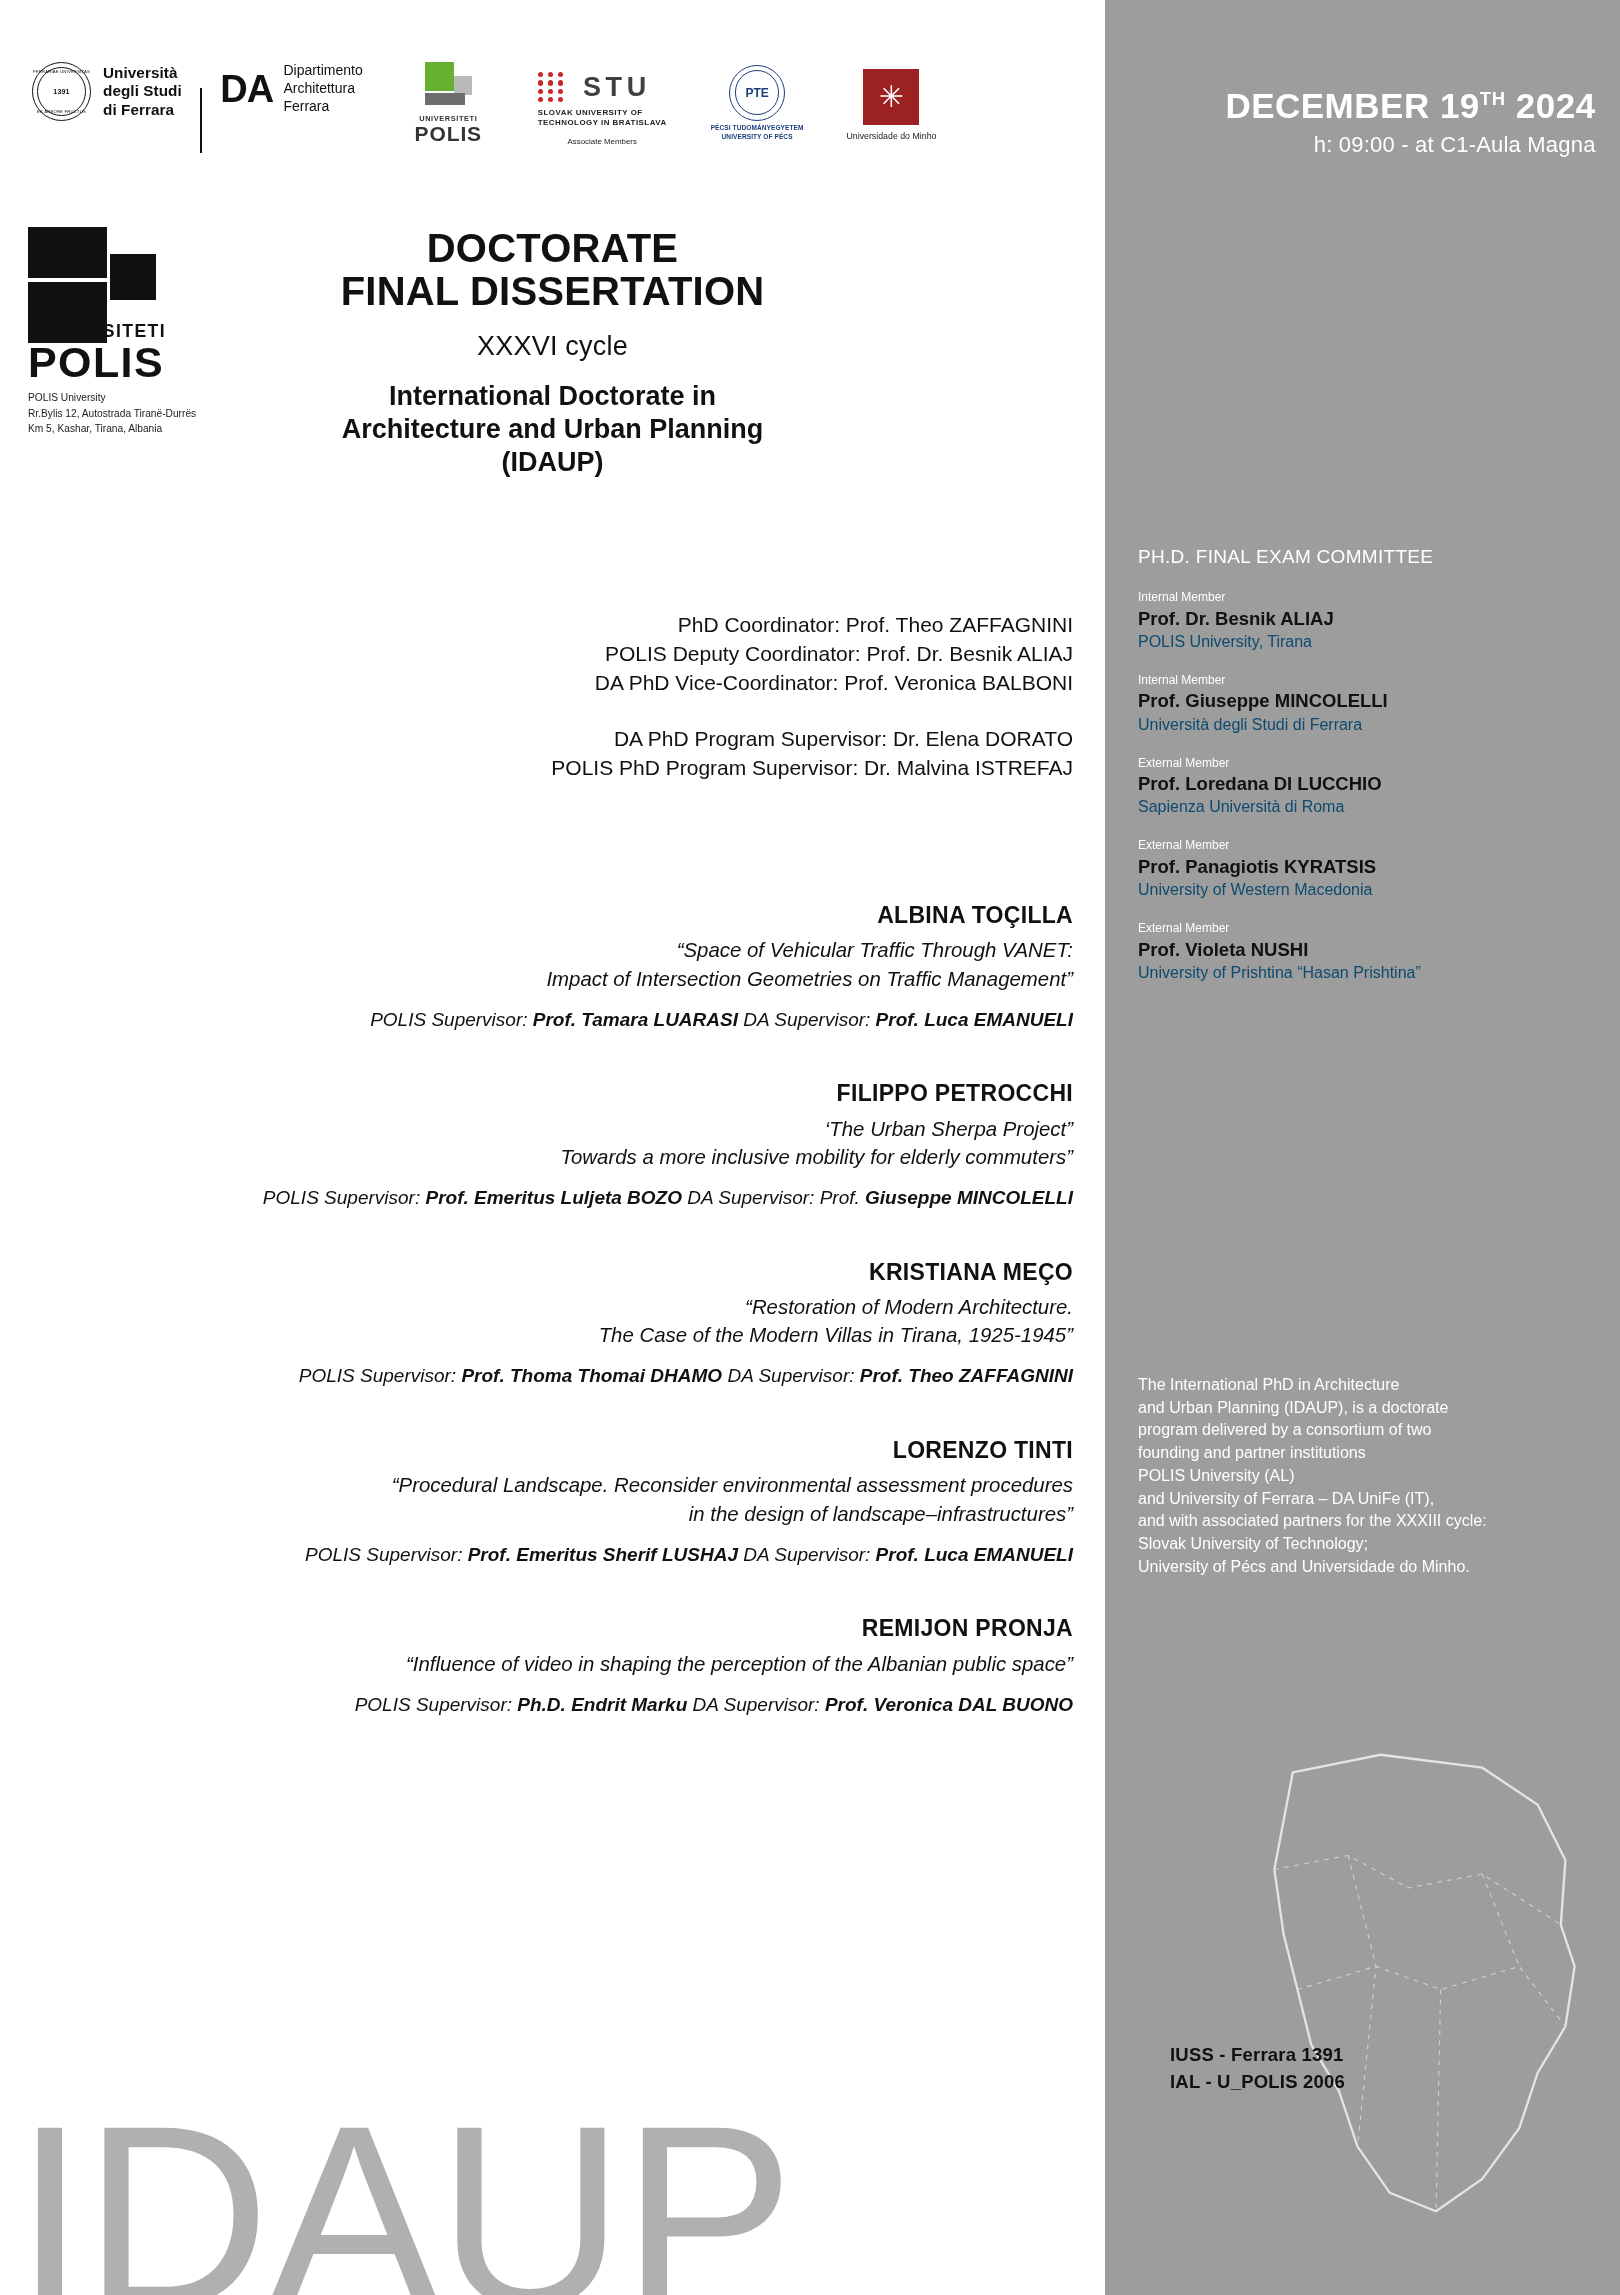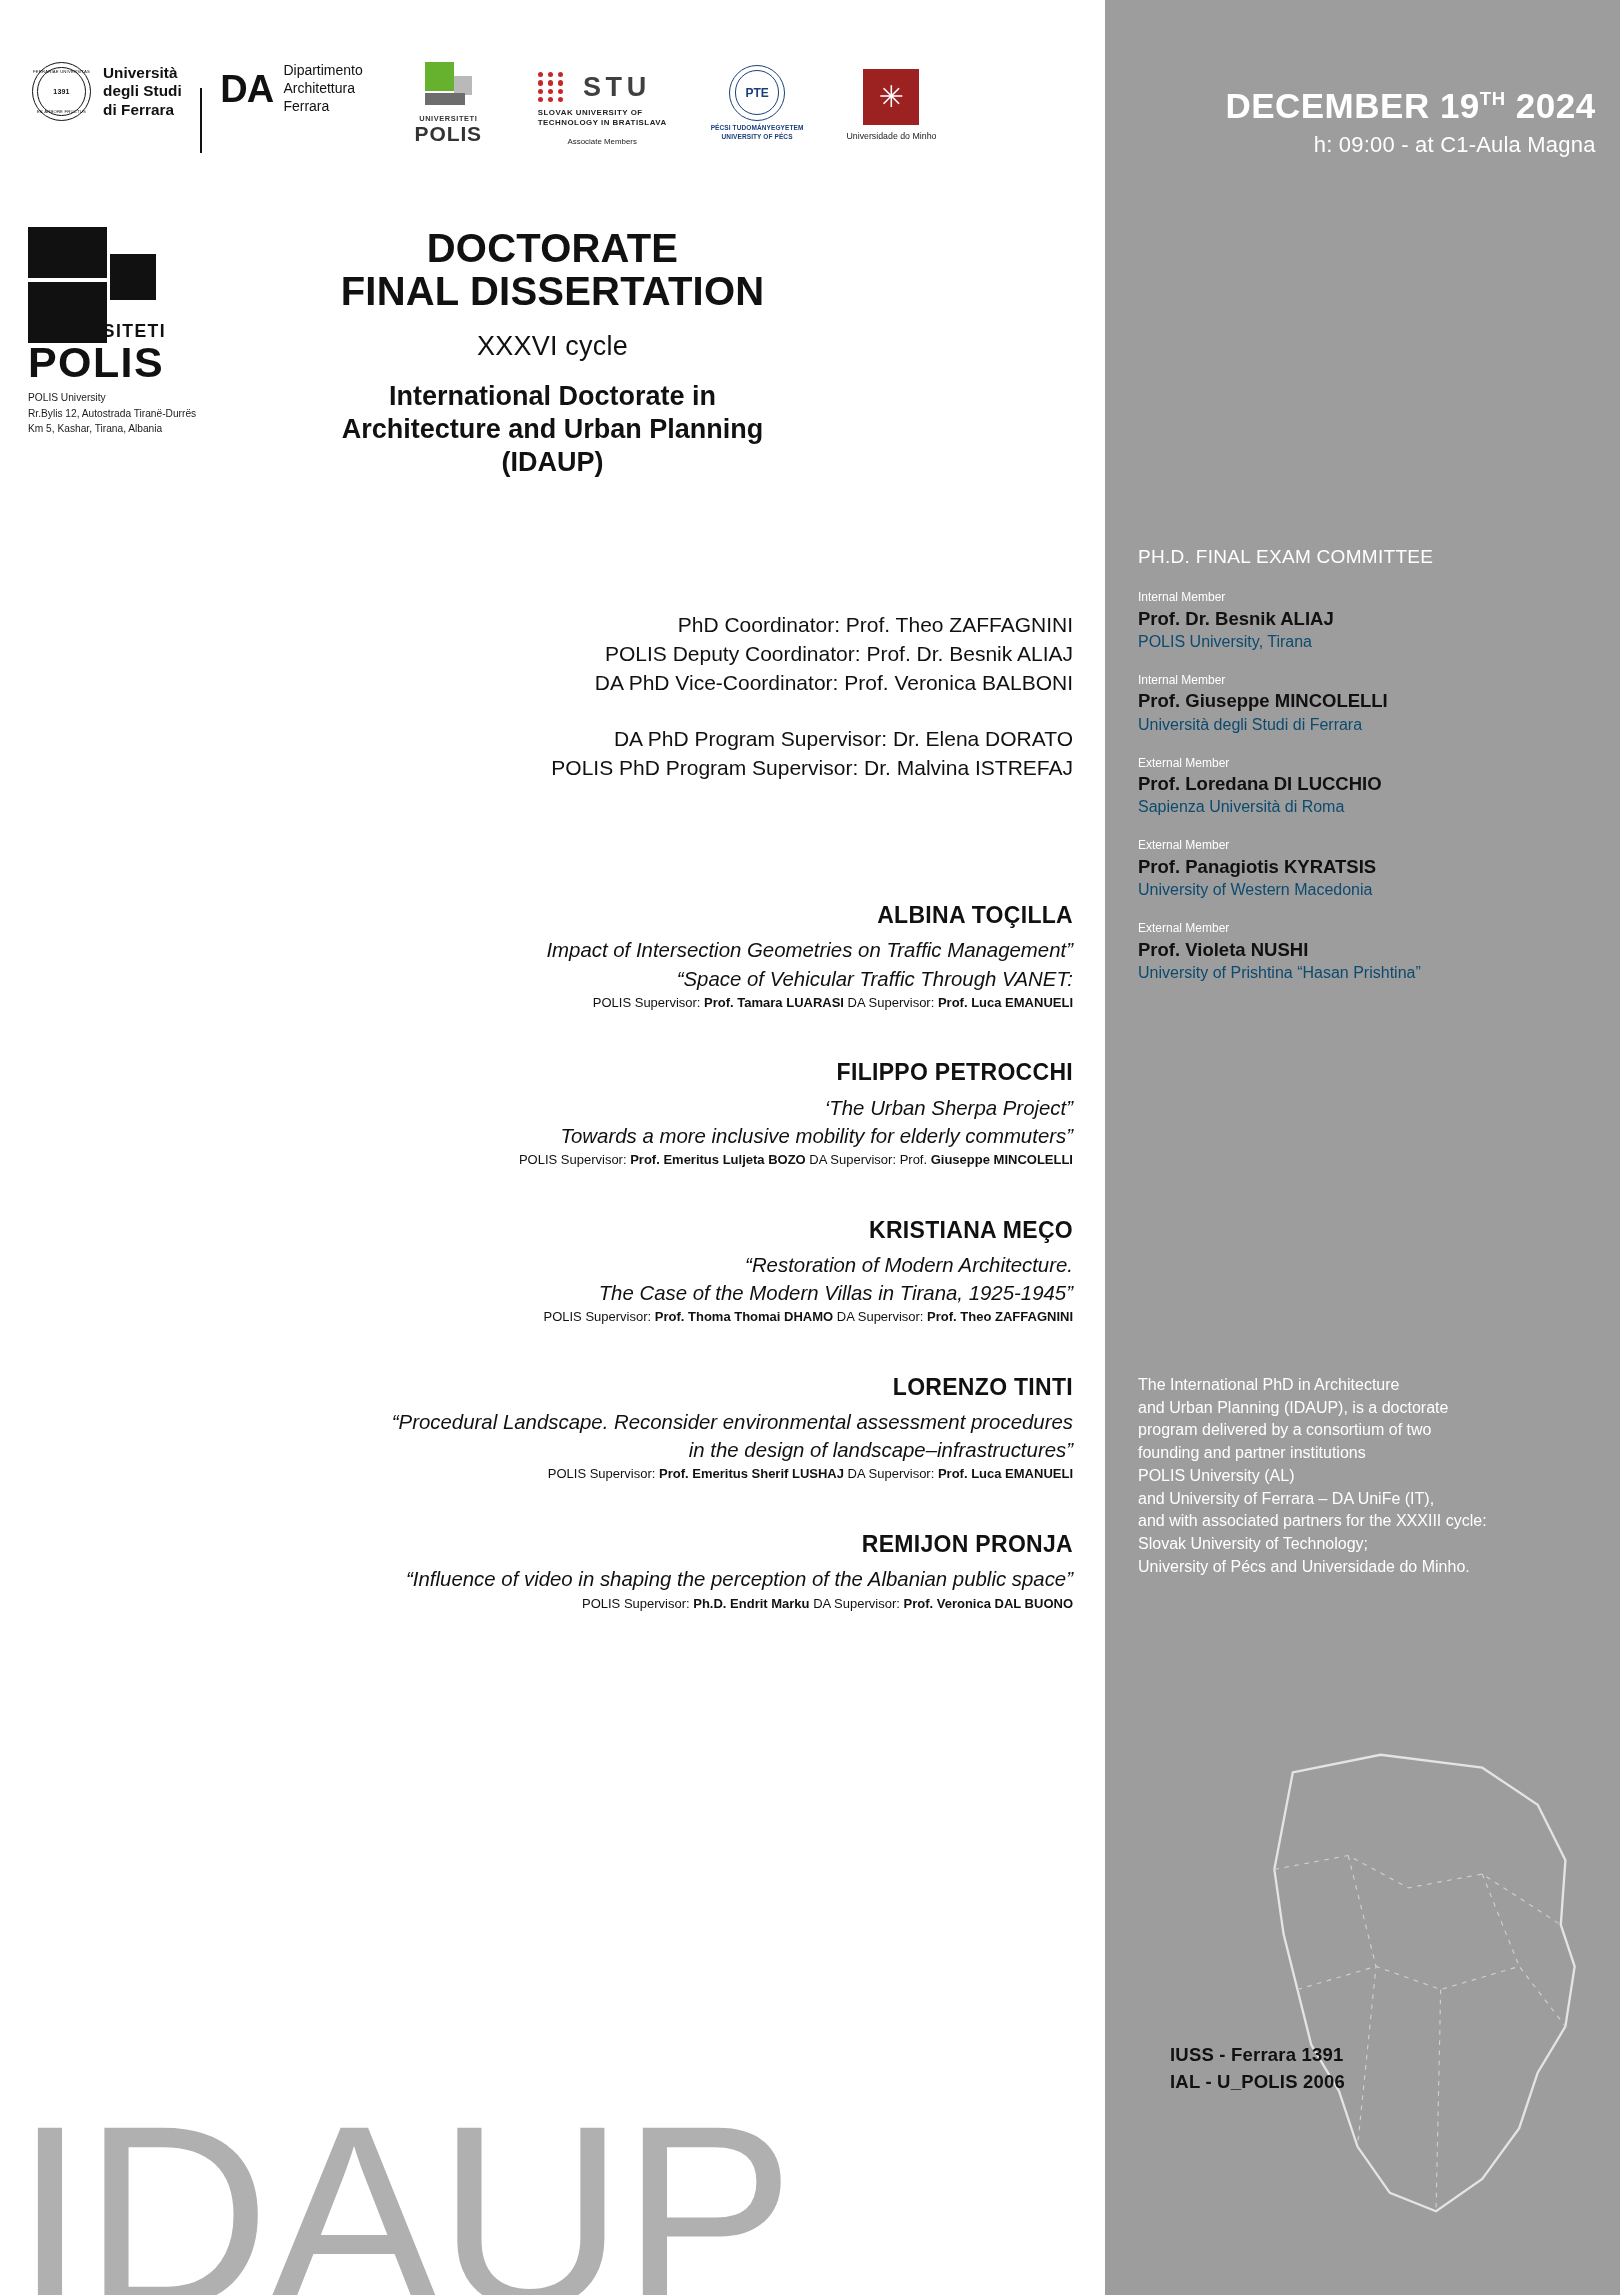--- a/index.html
+++ b/index.html
@@ -188,21 +188,21 @@
     text-align: right; color: #111;
   }
   .thesis { margin-bottom: 48px; }
   .th-name {
     font-size: 23px; font-weight: 700; letter-spacing: 0.3px; margin-bottom: 7.4px;
   }
   .th-title {
     font-size: 20.4px; font-style: italic; line-height: 1.38;
   }
   .th-sup {
-    font-size: 13px; margin-top: 1px; line-height: 1.35;
+    font-size: 19px; margin-top: 14px; line-height: 1.35; font-style: italic;
   }
   .th-sup b { font-weight: 700; }
 
   
   .watermark {
     position: absolute; left: 14px; bottom: -51px;
     font-size: 259px; font-weight: 400; color: #b0b0b0;
     letter-spacing: -2.8px; line-height: 1;
     font-family: "Liberation Sans", sans-serif;
     user-select: none;
@@ -383,22 +383,22 @@
       <div>DA PhD Program Supervisor:  Dr. Elena DORATO</div>
       <div>POLIS PhD Program Supervisor: Dr. Malvina ISTREFAJ</div>
     </div>
   </div>
 
   <div class="theses">
 
     <div class="thesis">
       <div class="th-name">ALBINA TOÇILLA</div>
       <div class="th-title">
+        <div>“Space of Vehicular Traffic Through VANET:</div>
         <div>Impact of Intersection Geometries on Traffic Management”</div>
-        <div>“Space of Vehicular Traffic Through VANET:</div>
       </div>
       <div class="th-sup">POLIS Supervisor: <b>Prof. Tamara LUARASI</b>  DA Supervisor:  <b>Prof. Luca EMANUELI</b></div>
     </div>
 
     <div class="thesis">
       <div class="th-name">FILIPPO PETROCCHI</div>
       <div class="th-title">
         <div>‘The Urban Sherpa Project”</div>
         <div>Towards a more inclusive mobility for elderly commuters”</div>
       </div>

